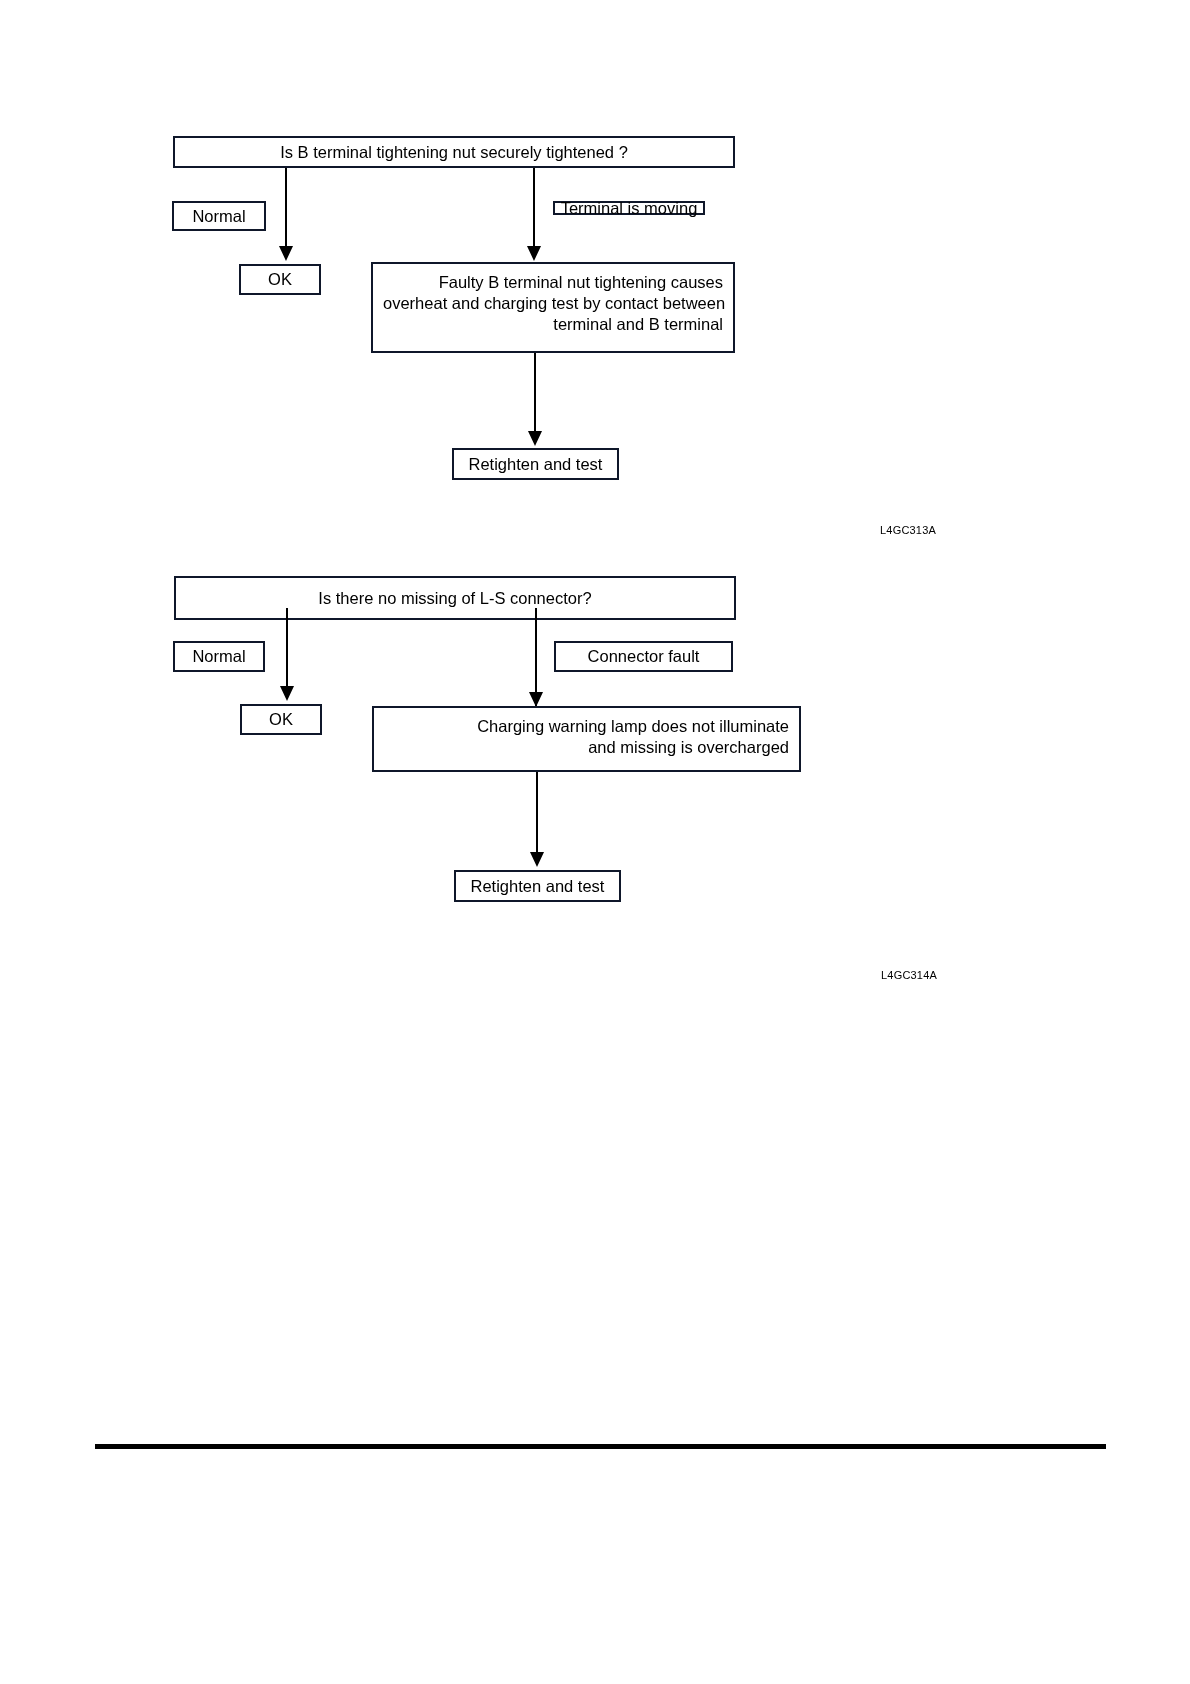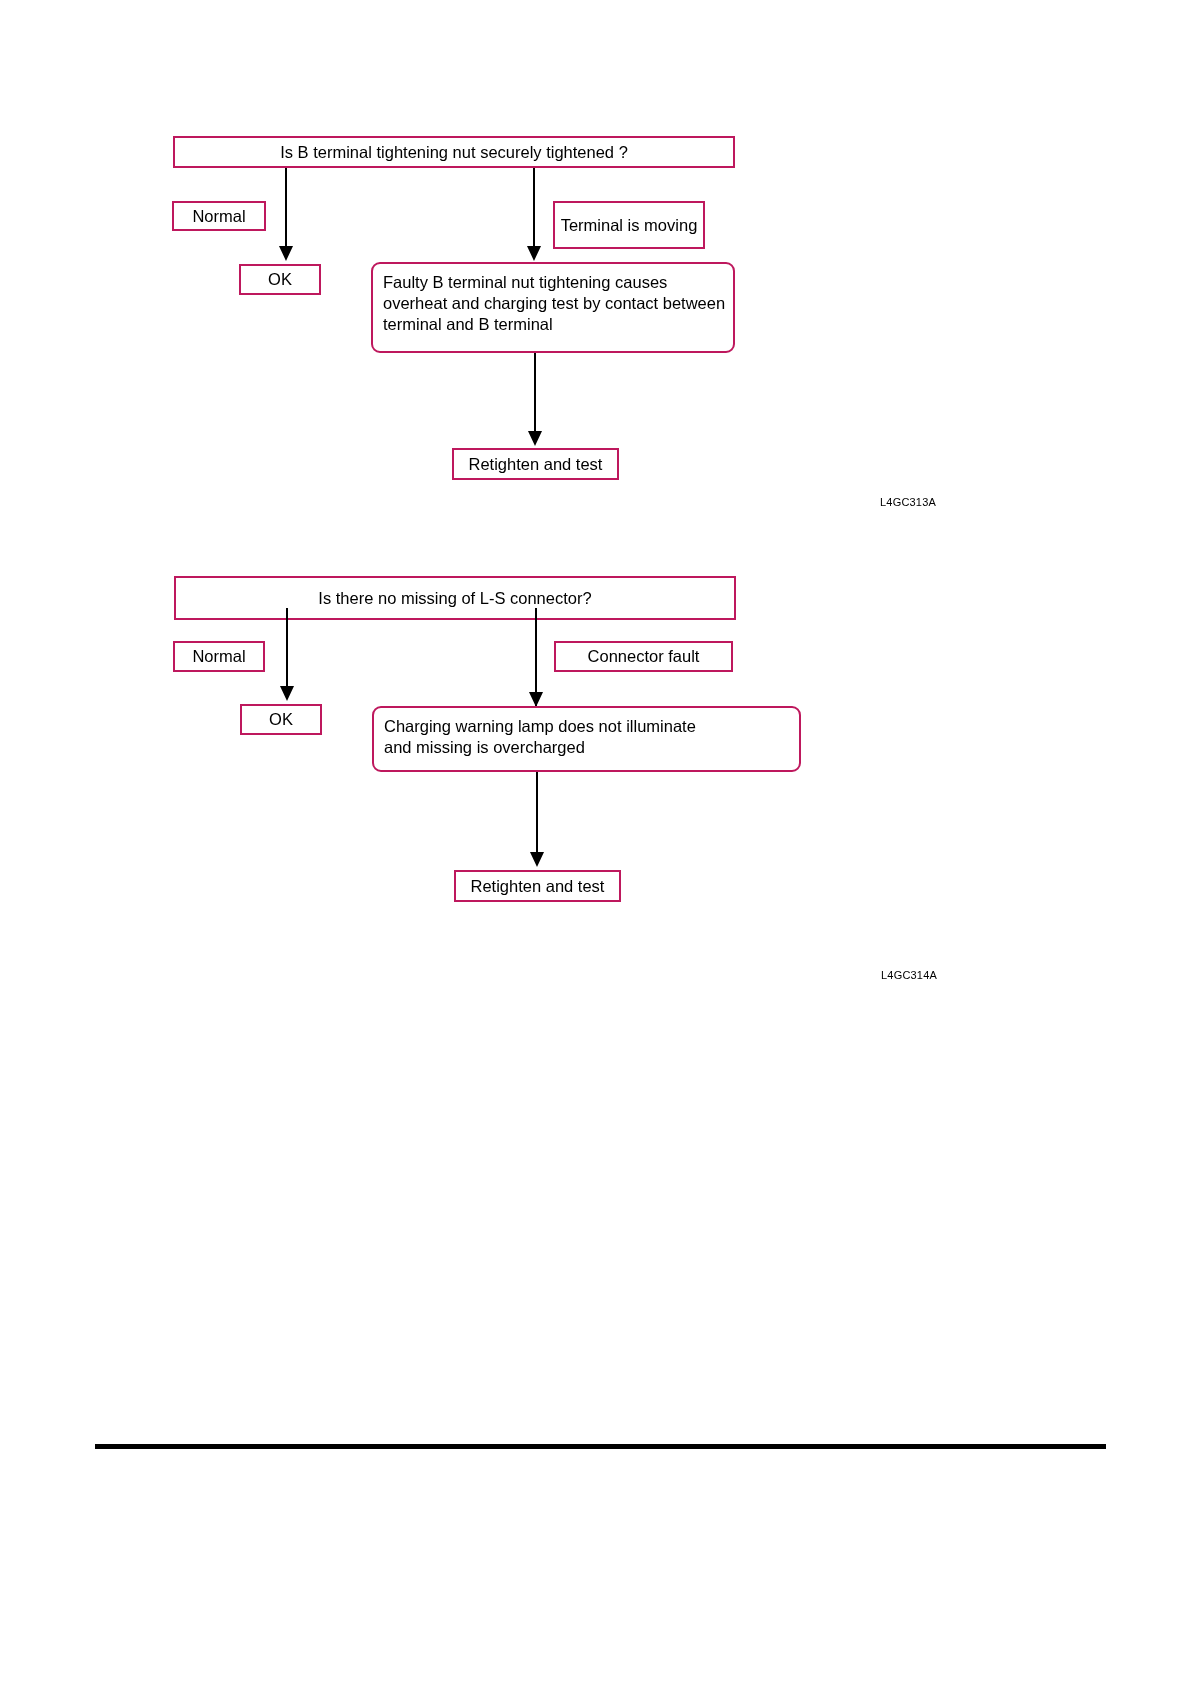--- a/index.html
+++ b/index.html
@@ -16,37 +16,36 @@
     width: 1190px;
     height: 1684px;
     background: #ffffff;
     overflow: hidden;
   }
 
   
   .box {
     position: absolute;
     box-sizing: border-box;
-    border: 2px solid #be185d;
+    border: 2px solid #0f172a;
     background: #ffffff;
     font-size: 16.5px;
     line-height: 21px;
     color: #000000;
   }
   .box.center {
     display: flex;
     align-items: center;
     justify-content: center;
     text-align: center;
   }
   .box.multiline {
     display: block;
     padding: 8px 10px 6px 10px;
-    text-align: left;
-    border-radius: 9px;
+    text-align: right;
   }
   .box.multiline .line {
     display: block;
     white-space: nowrap;
   }
 
   
   .vline {
     position: absolute;
     width: 2px;
@@ -87,36 +86,36 @@
     <div class="box center" style="left:173px; top:136px; width:562px; height:32px;">Is B terminal tightening nut securely tightened ?</div>
 
     <div class="vline" style="left:285px; top:168px; height:80px;"></div>
     <div class="arrowhead" style="left:279px; top:246px;"></div>
 
     <div class="vline" style="left:533px; top:168px; height:80px;"></div>
     <div class="arrowhead" style="left:527px; top:246px;"></div>
 
     <div class="box center" style="left:172px; top:201px; width:94px; height:30px;">Normal</div>
 
-    <div class="box center" style="left:553px; top:201px; width:152px; height:48px;">Terminal is moving</div>
+    <div class="box center" style="left:553px; top:201px; width:152px; height:14px;">Terminal is moving</div>
 
     <div class="box center" style="left:239px; top:264px; width:82px; height:31px;">OK</div>
 
     <div class="box multiline" style="left:371px; top:262px; width:364px; height:91px;">
       <span class="line">Faulty B terminal nut tightening causes</span>
       <span class="line">overheat and charging test by contact between</span>
       <span class="line">terminal and B terminal</span>
     </div>
 
     <div class="vline" style="left:534px; top:353px; height:80px;"></div>
     <div class="arrowhead" style="left:528px; top:431px;"></div>
 
     <div class="box center" style="left:452px; top:448px; width:167px; height:32px;">Retighten and test</div>
 
-    <div class="figcode" style="left:880px; top:496px;">L4GC313A</div>
+    <div class="figcode" style="left:880px; top:524px;">L4GC313A</div>
   </div>
 
   <div>
 
     <div class="box center" style="left:174px; top:576px; width:562px; height:44px;">Is there no missing of L-S connector?</div>
 
     <div class="vline" style="left:286px; top:608px; height:80px;"></div>
     <div class="arrowhead" style="left:280px; top:686px;"></div>
 
     <div class="vline" style="left:535px; top:608px; height:100px;"></div>

